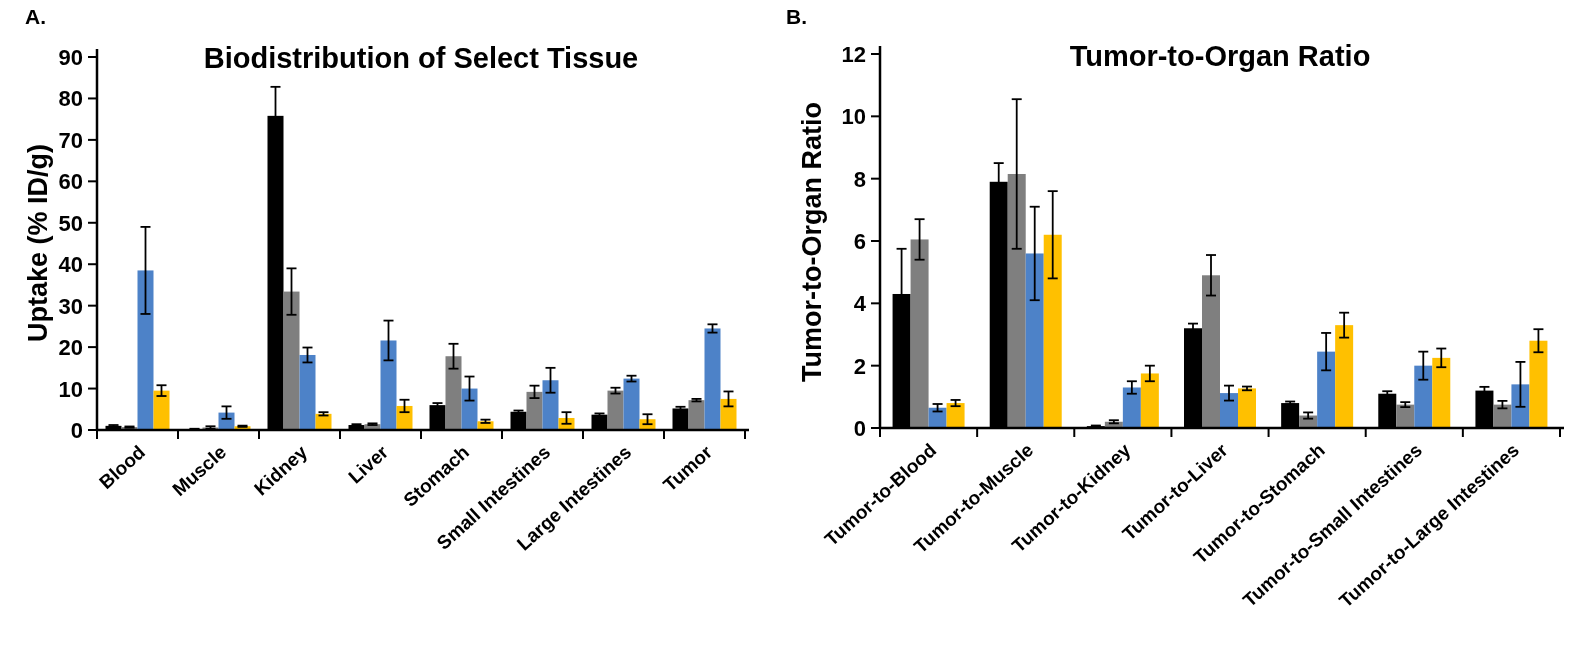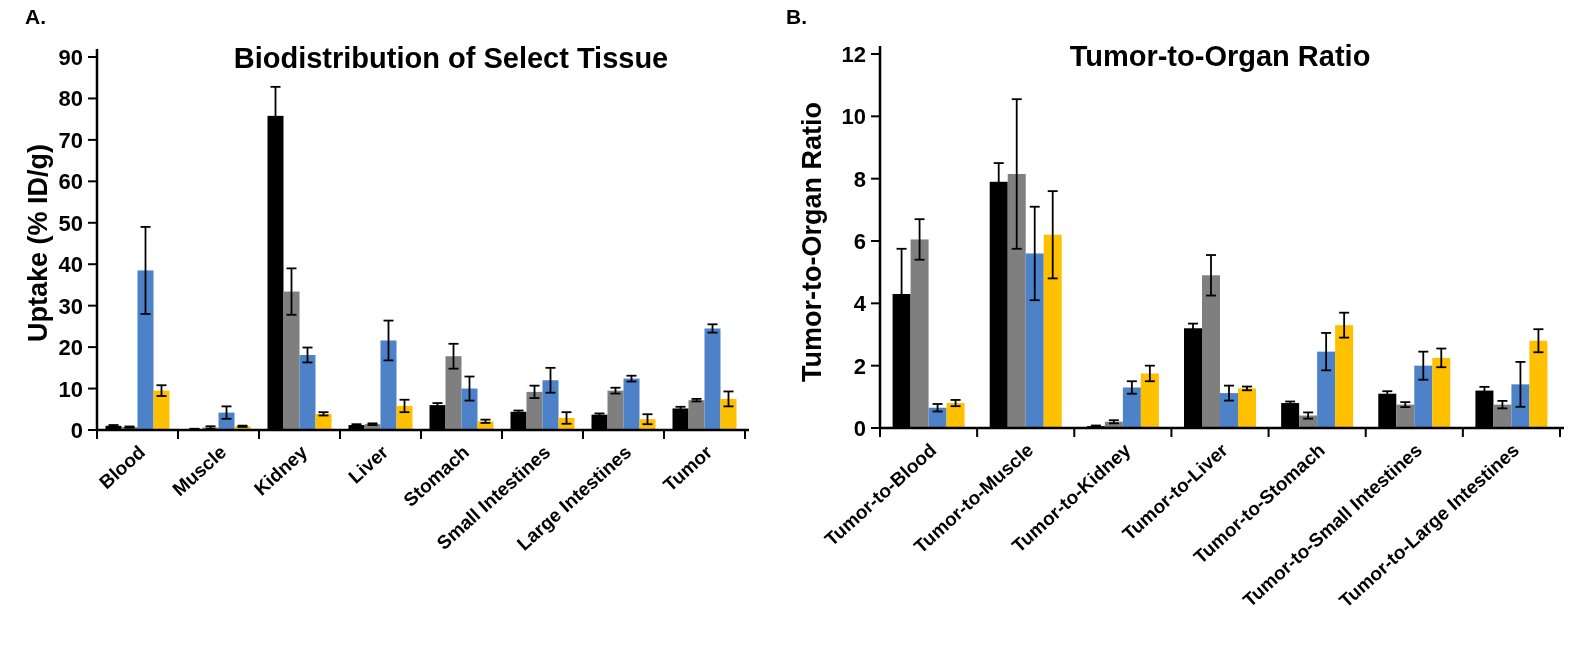--- a/index.html
+++ b/index.html
@@ -19,21 +19,21 @@
     font-size: 21px; font-weight: bold; color: #000;
   }
   .panel-a .panel-letter { left: 25px; }
   .panel-b .panel-letter { left: 6px; }
   .chart-title {
     position: absolute; margin: 0;
     text-align: center;
     font-size: 29px; font-weight: bold; color: #000;
     white-space: nowrap;
   }
-  .title-a { left: 97px; width: 648px; top: 42px; margin-left: 30px; }
+  .title-a { left: 97px; width: 648px; top: 42px; }
   .title-b { left: 100px; width: 680px; top: 40px; }
   .ylabel {
     position: absolute;
     font-size: 27px; font-weight: bold; color: #000;
     white-space: nowrap;
     transform: translate(-50%, -50%) rotate(-90deg);
   }
   .ylabel-a { left: 38px; top: 243px; }
   .ylabel-b { left: 32px; top: 242px; }
   svg.chart-canvas { position: absolute; left: 0; top: 0; }

